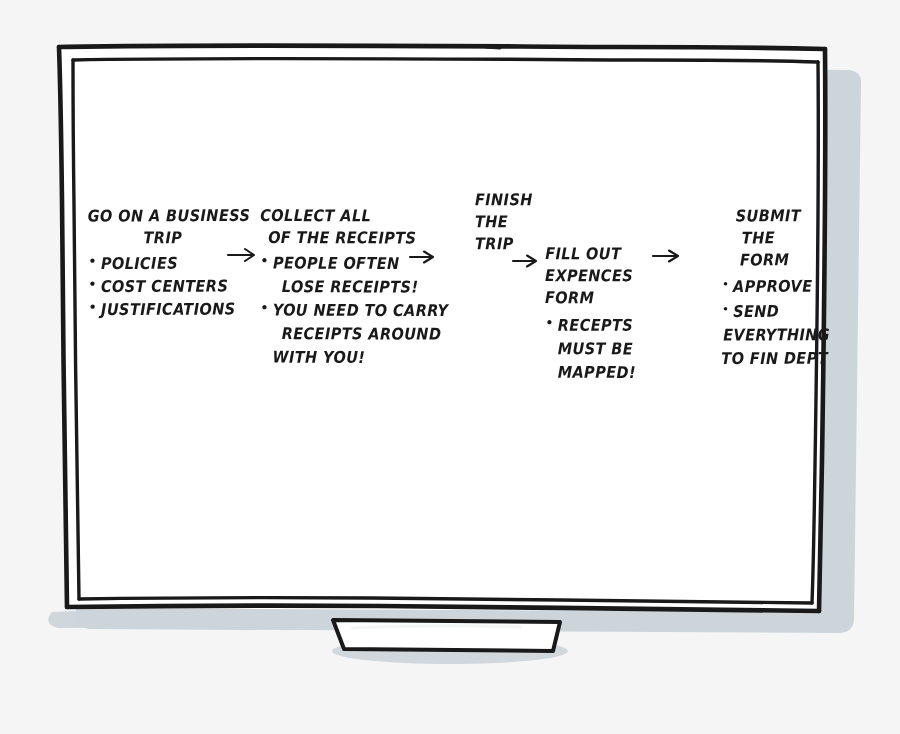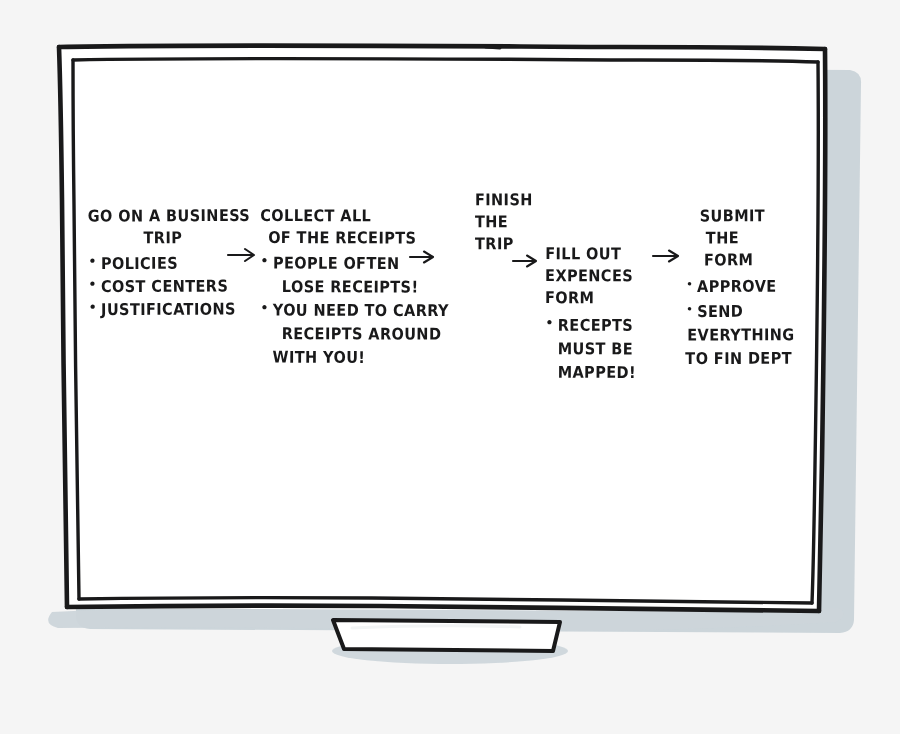--- a/index.html
+++ b/index.html
@@ -31,20 +31,21 @@
   }
 
   
   #writing {
     position: absolute;
     left: 0;
     top: 0;
     width: 900px;
     height: 734px;
     pointer-events: none;
+    font-style: italic;
   }
 
   .col {
     position: absolute;
     pointer-events: auto;
   }
 
   .hand {
     font-family: "DejaVu Sans", sans-serif;
     color: #19191a;
@@ -106,21 +107,21 @@
   .arrow {
     position: absolute;
     pointer-events: auto;
   }
 
   
   .j1 { transform: rotate(-0.25deg); }
   .j2 { transform: rotate(0.2deg); }
   .j3 { transform: rotate(-0.15deg); }
   .j4 { transform: rotate(0.18deg); margin-top: 38px; }
-  .j5 { transform: rotate(-0.2deg); }
+  .j5 { transform: rotate(-0.2deg); margin-left: 36px; }
 </style>
 </head>
 <body>
 
 <div id="stage">
 
   <svg class="board-svg" viewBox="0 0 900 734">
 
     <g>
       <path d="M 72,58 L 840,62 Q 852,64 851,76 L 844,612 Q 843,624 830,625

